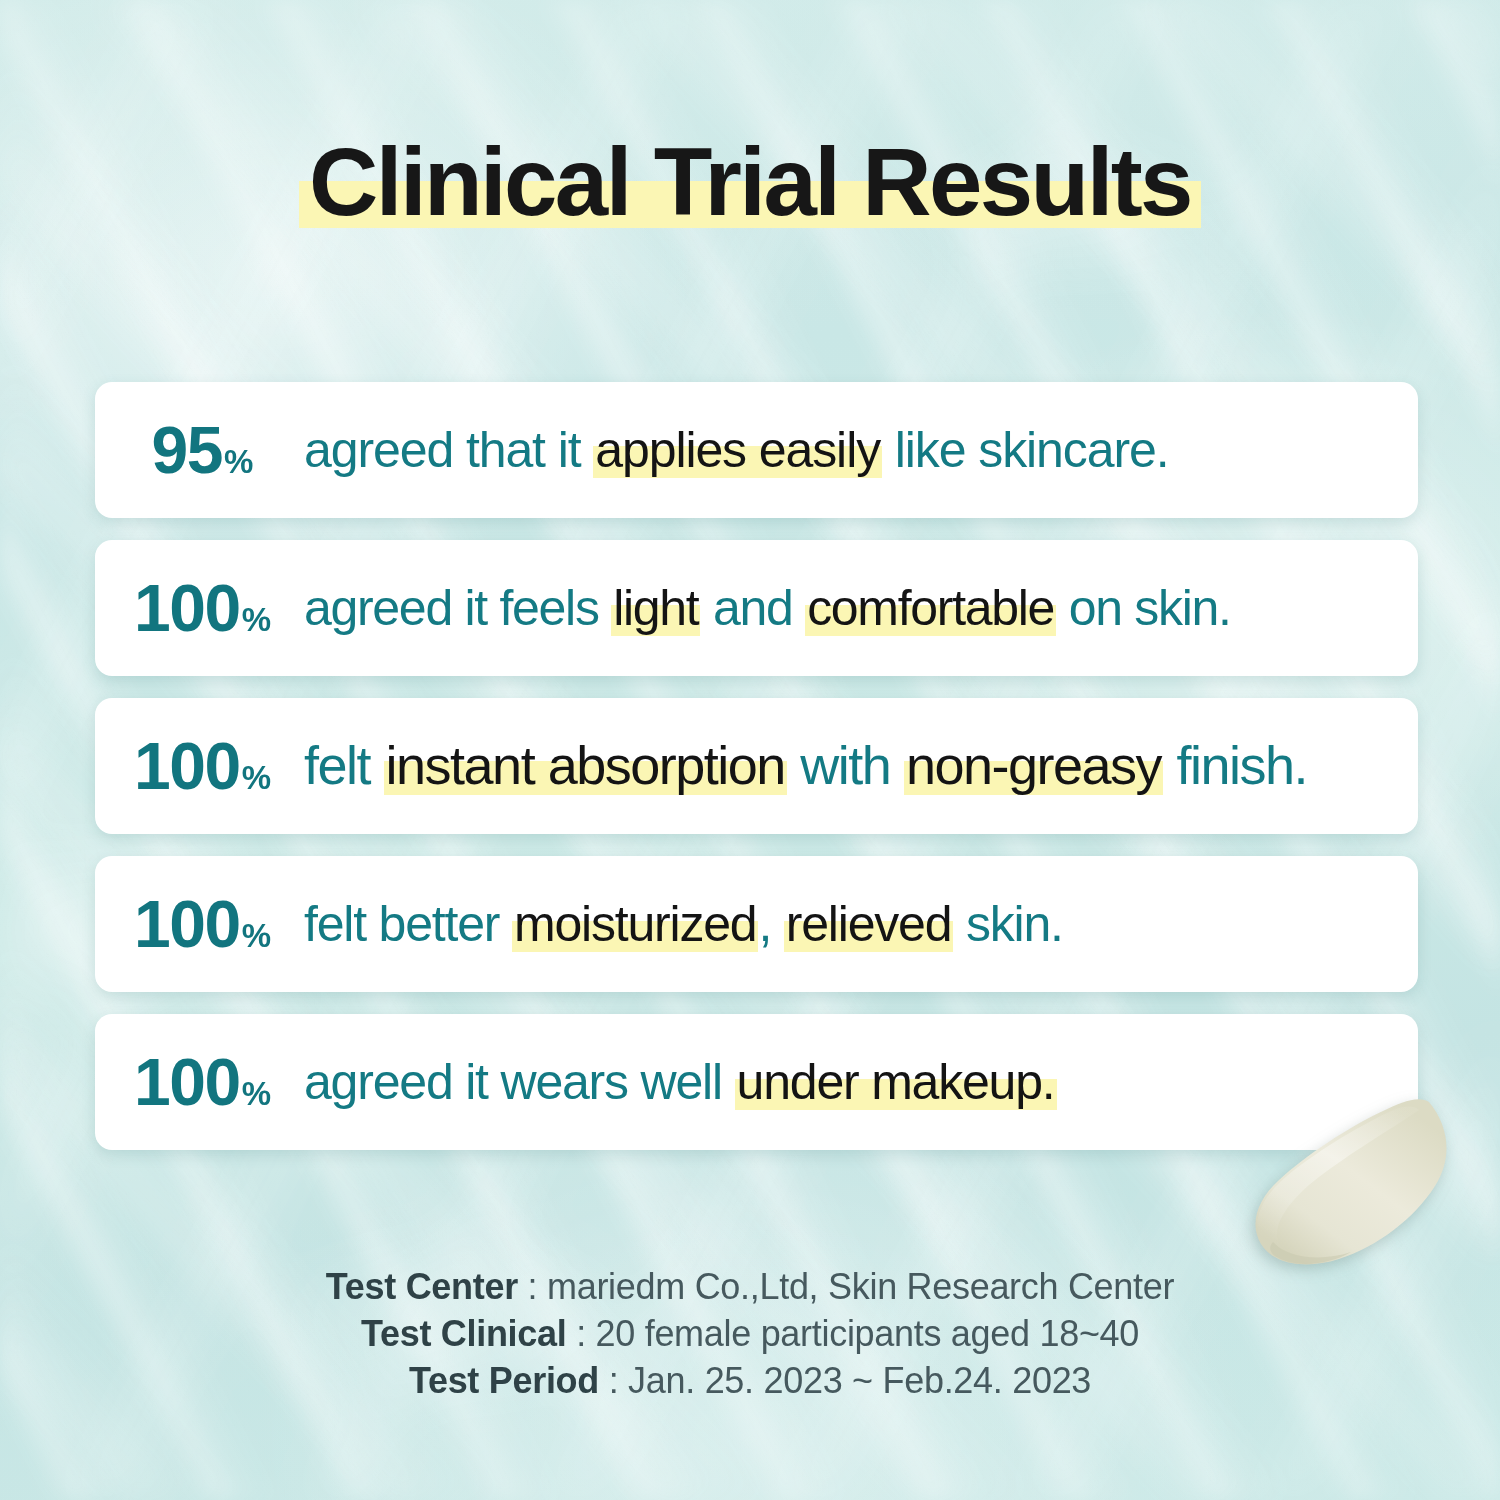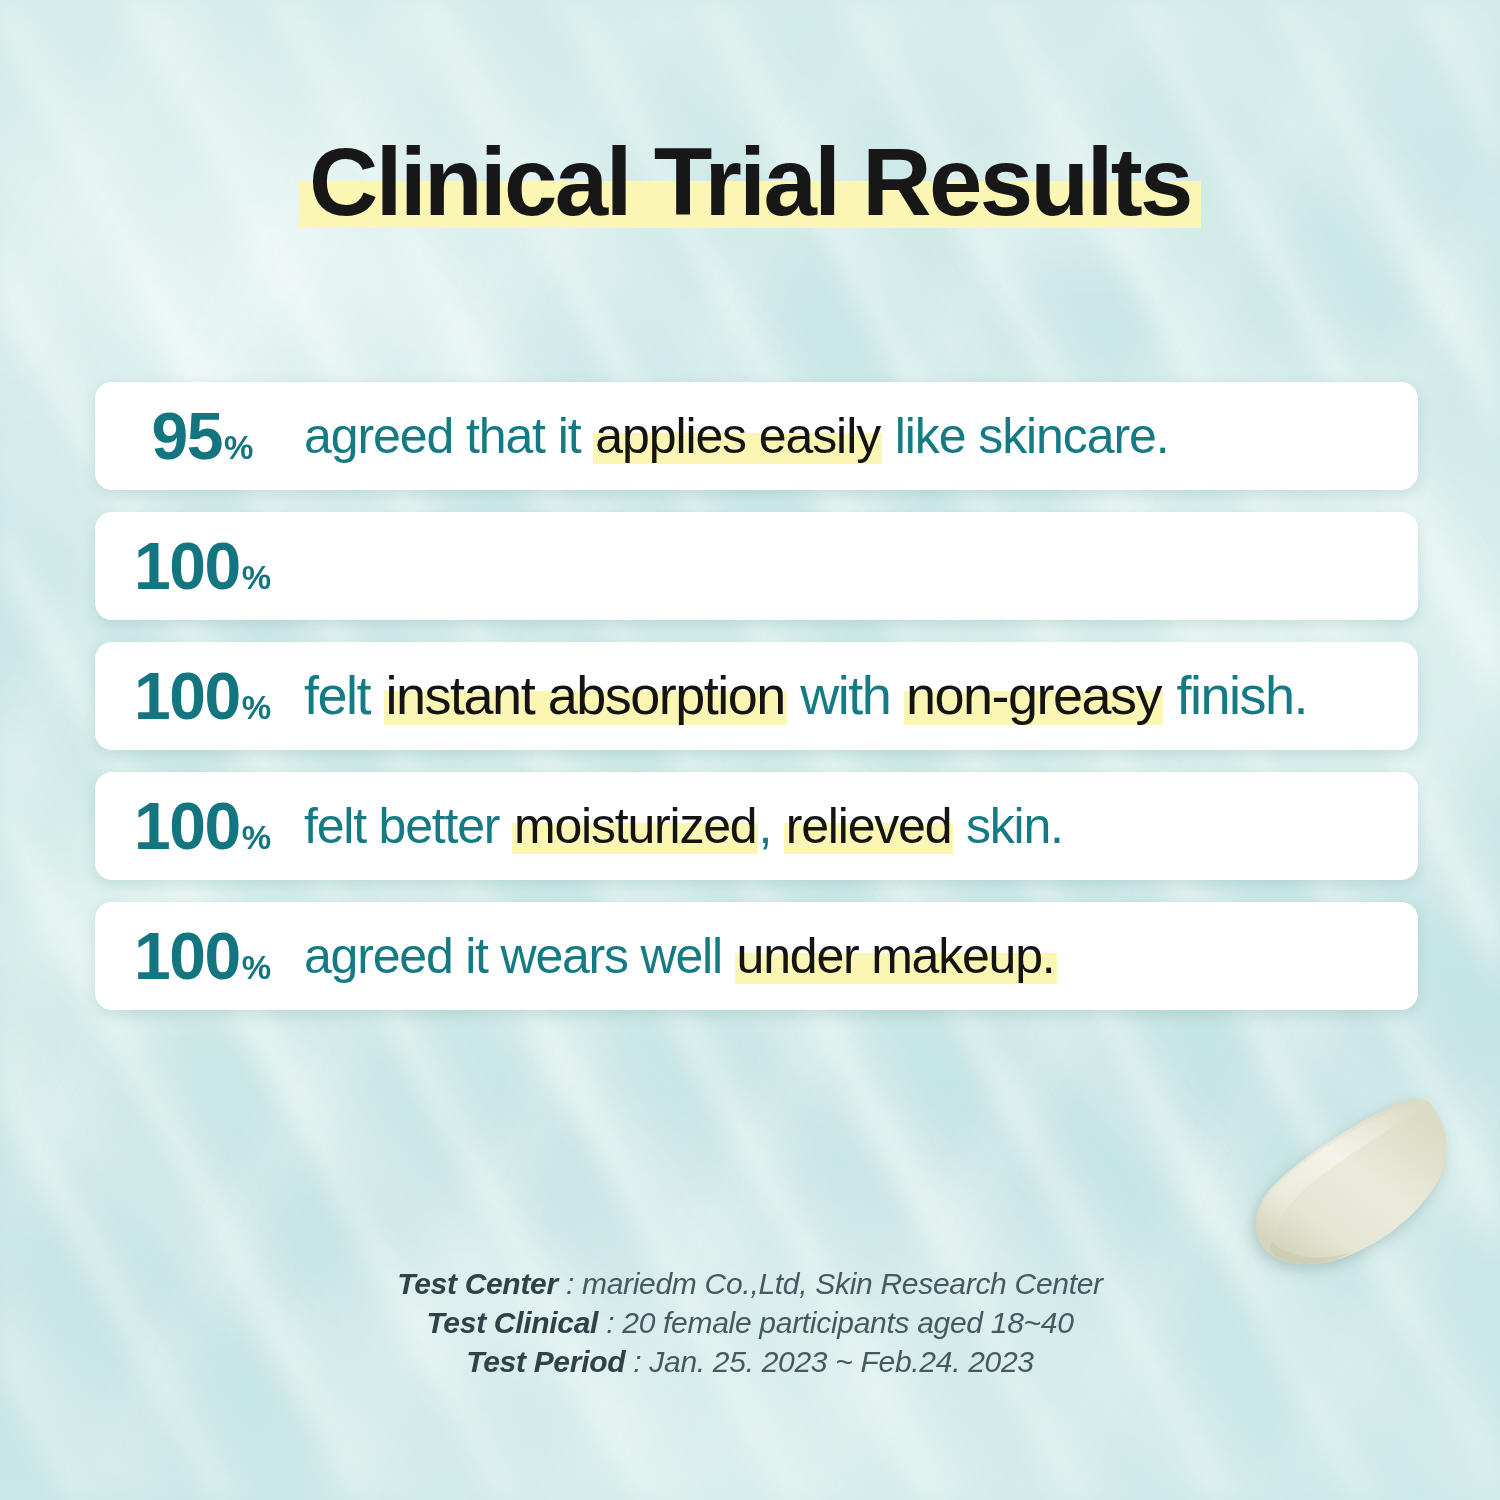--- a/index.html
+++ b/index.html
@@ -62,21 +62,21 @@
   }
   .title-main{
     position:relative;z-index:1;
     font-size:96px;font-weight:700;color:#171717;letter-spacing:-2.6px;
     line-height:1.0;white-space:nowrap;
   }
 
   
   .cards{position:absolute;left:95px;top:382px;width:1323px;}
   .card{
-    position:relative;height:108px;margin-bottom:22px;
+    position:relative;height:136px;margin-bottom:22px;
     background:#ffffff;border-radius:17px;
     box-shadow:0 5px 14px rgba(61,122,125,.17);
     display:flex;align-items:center;
   }
   .card:last-child{margin-bottom:0;}
   .pct{
     flex:0 0 215px;text-align:center;
     color:#12757f;font-weight:700;
     display:flex;align-items:baseline;justify-content:center;
     letter-spacing:-1.5px;
@@ -108,21 +108,21 @@
     pointer-events:none;
   }
   .cream svg{display:block;width:100%;height:100%;
     filter:drop-shadow(-3px 5px 7px rgba(90,110,105,.28));}
 
   
   .footer{
     position:absolute;left:0;right:0;top:1264px;text-align:center;
     line-height:1.30;
   }
-  .footer .line{font-size:30px;color:#3d5055;letter-spacing:-.3px;white-space:nowrap;font-style:italic;}
+  .footer .line{font-size:36px;color:#3d5055;letter-spacing:-.3px;white-space:nowrap;}
   .footer .lab{font-weight:700;color:#2f4247;}
   .footer .sep{color:#46595e;}
   .footer .val{font-weight:400;color:#46595e;}
 </style>
 </head>
 <body>
 
 <div id="page">
 
   <div class="caustics l1"></div>
@@ -145,20 +145,21 @@
           <span class="sym">%</span>
       </div>
       <div class="phrase"><span class="pl">agreed that it </span><span class="hl">applies easily</span><span class="pl"> like skincare.</span></div>
     </div>
 
     <div class="card r2">
       <div class="pct">
         <span class="num">100</span>
           <span class="sym">%</span>
       </div>
+      <div class="phrase"><span class="pl">agreed it feels </span><span class="hl">light</span><span class="pl"> and </span><span class="hl">comfortable</span><span class="pl"> on skin.</span></div>
     </div>
 
     <div class="card r3">
       <div class="pct">
         <span class="num">100</span>
           <span class="sym">%</span>
       </div>
       <div class="phrase"><span class="pl">felt </span><span class="hl">instant absorption</span><span class="pl"> with </span><span class="hl">non-greasy</span><span class="pl"> finish.</span></div>
     </div>
 

